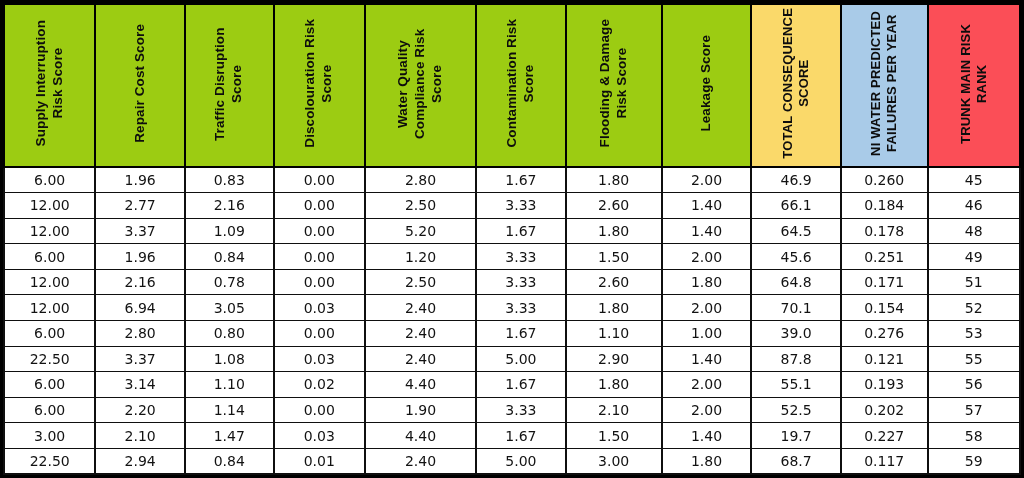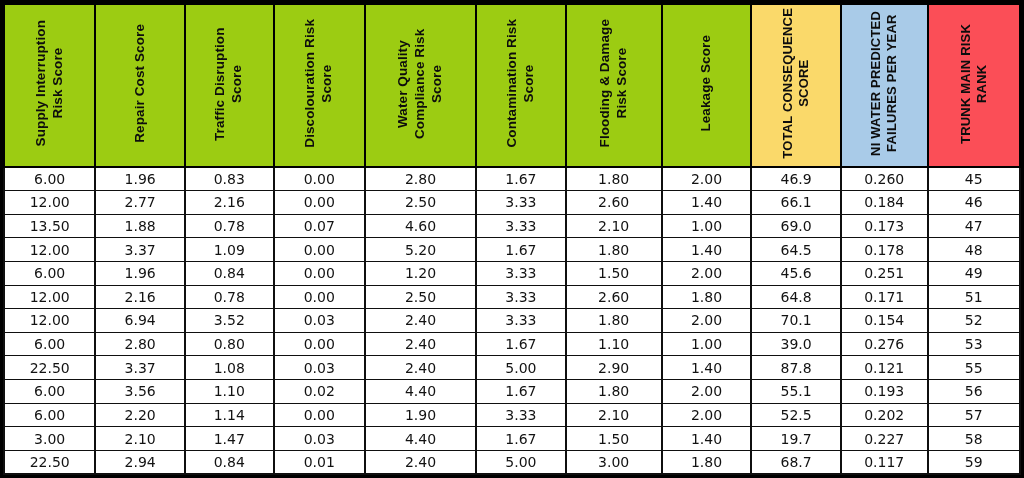--- a/index.html
+++ b/index.html
@@ -132,33 +132,20 @@
           <td class="dcell">0.00</td>
           <td class="dcell">2.50</td>
           <td class="dcell">3.33</td>
           <td class="dcell">2.60</td>
           <td class="dcell">1.40</td>
           <td class="dcell">66.1</td>
           <td class="dcell">0.184</td>
           <td class="dcell">46</td>
         </tr>
         <tr>
-          <td class="dcell">13.50</td>
-          <td class="dcell">1.88</td>
-          <td class="dcell">0.78</td>
-          <td class="dcell">0.07</td>
-          <td class="dcell">4.60</td>
-          <td class="dcell">3.33</td>
-          <td class="dcell">2.10</td>
-          <td class="dcell">1.00</td>
-          <td class="dcell">69.0</td>
-          <td class="dcell">0.173</td>
-          <td class="dcell">47</td>
-        </tr>
-        <tr>
           <td class="dcell">12.00</td>
           <td class="dcell">3.37</td>
           <td class="dcell">1.09</td>
           <td class="dcell">0.00</td>
           <td class="dcell">5.20</td>
           <td class="dcell">1.67</td>
           <td class="dcell">1.80</td>
           <td class="dcell">1.40</td>
           <td class="dcell">64.5</td>
           <td class="dcell">0.178</td>
@@ -186,21 +173,21 @@
           <td class="dcell">3.33</td>
           <td class="dcell">2.60</td>
           <td class="dcell">1.80</td>
           <td class="dcell">64.8</td>
           <td class="dcell">0.171</td>
           <td class="dcell">51</td>
         </tr>
         <tr>
           <td class="dcell">12.00</td>
           <td class="dcell">6.94</td>
-          <td class="dcell">3.52</td>
+          <td class="dcell">3.05</td>
           <td class="dcell">0.03</td>
           <td class="dcell">2.40</td>
           <td class="dcell">3.33</td>
           <td class="dcell">1.80</td>
           <td class="dcell">2.00</td>
           <td class="dcell">70.1</td>
           <td class="dcell">0.154</td>
           <td class="dcell">52</td>
         </tr>
         <tr>
@@ -224,21 +211,21 @@
           <td class="dcell">2.40</td>
           <td class="dcell">5.00</td>
           <td class="dcell">2.90</td>
           <td class="dcell">1.40</td>
           <td class="dcell">87.8</td>
           <td class="dcell">0.121</td>
           <td class="dcell">55</td>
         </tr>
         <tr>
           <td class="dcell">6.00</td>
-          <td class="dcell">3.56</td>
+          <td class="dcell">3.14</td>
           <td class="dcell">1.10</td>
           <td class="dcell">0.02</td>
           <td class="dcell">4.40</td>
           <td class="dcell">1.67</td>
           <td class="dcell">1.80</td>
           <td class="dcell">2.00</td>
           <td class="dcell">55.1</td>
           <td class="dcell">0.193</td>
           <td class="dcell">56</td>
         </tr>

